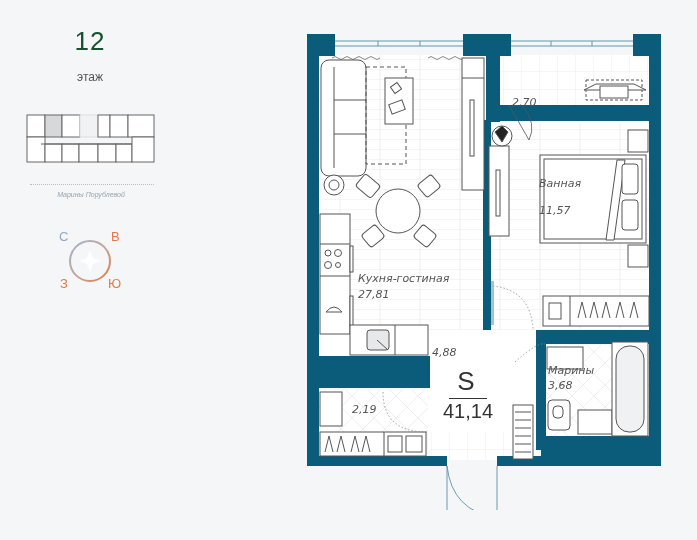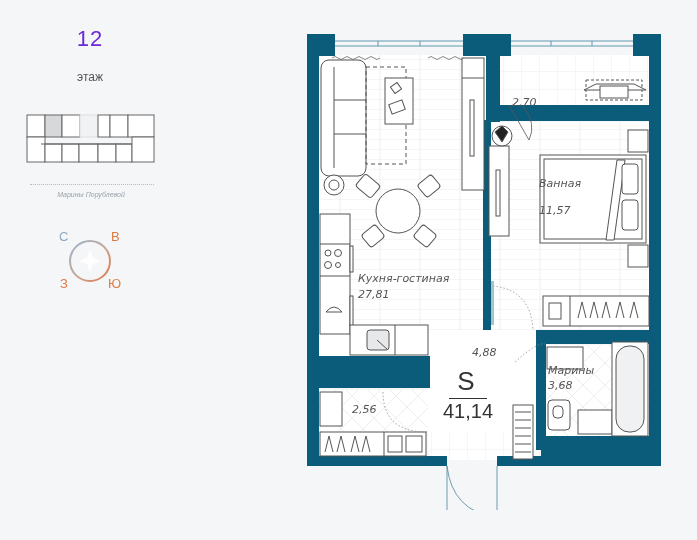--- a/index.html
+++ b/index.html
@@ -1,18 +1,18 @@
 <!DOCTYPE html>
 <html><head>
 <meta charset="utf-8">
 <style>
   html,body{margin:0;padding:0;}
   body{width:697px;height:540px;background:#f4f6f8;position:relative;overflow:hidden;font-family:"Liberation Sans",sans-serif;}
   .abs{position:absolute;}
-  .floor-num{left:60px;top:26px;width:60px;text-align:center;font-size:22px;color:#6d28d9;font-weight:300;letter-spacing:1px;}
+  .floor-num{left:60px;top:26px;width:60px;text-align:center;font-size:26px;color:#14532d;font-weight:300;letter-spacing:1px;}
   .floor-lbl{left:60px;top:70px;width:60px;text-align:center;font-size:12px;color:#555;}
   .street{left:28px;top:191px;width:126px;text-align:center;font-size:7px;color:#9aa3aa;font-style:italic;}
   .street-line{left:30px;top:184px;width:124px;border-top:1px dotted #b5bcc2;}
   .compass-lbl{font-size:13px;}
   .room-lbl{font-family:"DejaVu Sans",sans-serif;font-style:italic;font-size:11px;color:#555;line-height:14px;}
   .total-s{left:440px;top:366px;width:52px;text-align:center;font-size:26px;color:#333;font-weight:300;}
   .total-v{left:438px;top:400px;width:60px;text-align:center;font-size:20px;color:#333;}
   .total-line{left:449px;top:398px;width:38px;border-top:1.5px solid #333;}
 </style>
 </head>
@@ -208,20 +208,20 @@
     <path d="M447 466 L447 516 M447 466 q5 45 50 52 L497 466" stroke="#4c86a0"></path>
   </g>
   <rect x="491" y="281" width="3" height="44" fill="#9ec5d5"></rect>
 </svg>
 
 <div class="abs room-lbl" style="left:512px;top:96px;width:80px;">2,70</div>
 <div class="abs room-lbl" style="left:539px;top:177px;width:80px;">Ванная</div>
 <div class="abs room-lbl" style="left:539px;top:193px;width:80px;margin-top:11px;">11,57</div>
 <div class="abs room-lbl" style="left:358px;top:272px;width:114px;">Кухня-гостиная</div>
 <div class="abs room-lbl" style="left:358px;top:288px;width:114px;">27,81</div>
-<div class="abs room-lbl" style="left:472px;top:346px;width:40px;">4,88</div>
+<div class="abs room-lbl" style="left:432px;top:346px;width:40px;">4,88</div>
 <div class="abs room-lbl" style="left:548px;top:364px;width:60px;">Марины</div>
 <div class="abs room-lbl" style="left:548px;top:379px;width:60px;">3,68</div>
-<div class="abs room-lbl" style="left:352px;top:403px;width:40px;">2,56</div>
+<div class="abs room-lbl" style="left:352px;top:403px;width:40px;">2,19</div>
 
 <div class="abs total-s">S</div>
 <div class="abs total-line"></div>
 <div class="abs total-v">41,14</div>
 
 </body></html>

